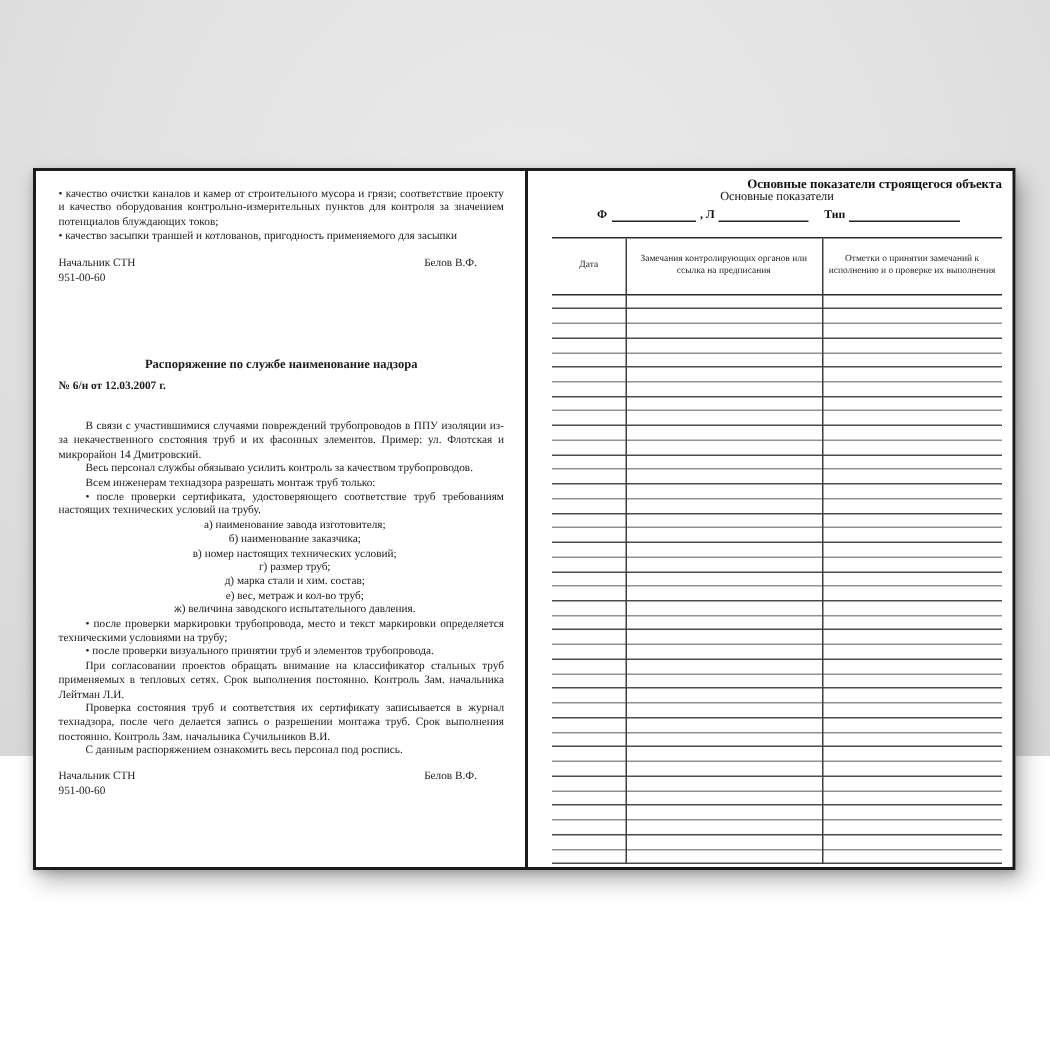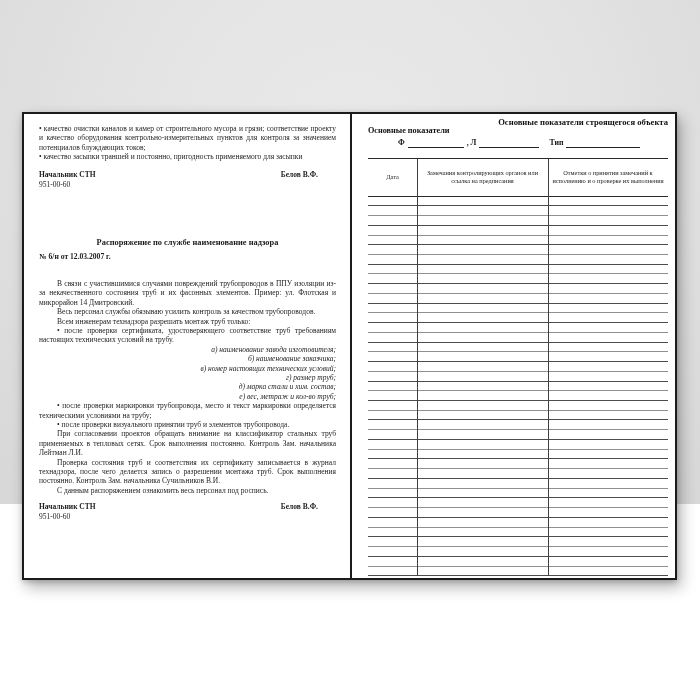--- a/index.html
+++ b/index.html
@@ -11,32 +11,32 @@
           box-shadow:4px 7px 14px rgba(0,0,0,0.30), 0 2px 5px rgba(0,0,0,0.18);}
   .page-left{width:327px;box-sizing:border-box;position:relative;
              padding:10px 14px 0 15px;}
   .divider{width:2px;background:#1b1b1b;}
   .page-right{flex:1;box-sizing:border-box;position:relative;padding:4px 7px 0 16px;}
 
   
   .lp{font-size:7.5px;line-height:9.4px;color:#1c1c1c;}
   .jpara{text-align:justify;}
   .indent{text-indent:18px;}
-  .sigrow{display:flex;justify-content:space-between;padding-right:18px;font-weight:bold;}
+  .sigrow{display:flex;justify-content:space-between;padding-right:18px;}
   .sig-top{margin-top:8px;}
   .phone{margin-top:0.5px;}
   .order-title{margin-top:48px;text-align:center;font-weight:bold;font-size:8.4px;line-height:11px;}
   .order-num{margin-top:4px;font-weight:bold;font-size:7.6px;line-height:10px;}
   .order-body{margin-top:17px;}
-  .cert-item{margin-left:18px;text-align:right;font-style:italic;}
+  .cert-item{margin-left:18px;text-align:center;}
   .sig-bottom{margin-top:7px;}
 
   
   .rp-title1{text-align:right;font-weight:bold;font-size:8.6px;line-height:9px;color:#111;}
-  .rp-title2{text-align:left;font-weight:bold;font-size:8.2px;line-height:7.6px;color:#111;}
+  .rp-title2{text-align:center;font-weight:normal;font-size:8.2px;line-height:7.6px;color:#111;}
   .rp-fields{margin-top:2px;margin-left:30px;font-weight:bold;font-size:7.8px;line-height:11px;
              color:#111;display:flex;align-items:flex-end;}
   .fline{display:inline-block;border-bottom:1px solid #222;height:9px;margin:0 3px;}
   .fline.f{width:56px;} .fline.l{width:60px;margin-right:10px;} .fline.t{width:74px;}
   .rp-table{position:relative;width:300px;margin-top:10px;border-top:1.5px solid #2a2a2a;}
   .rp-thead{display:flex;height:37px;border-bottom:1.5px solid #2a2a2a;}
   .rp-th{display:flex;align-items:center;justify-content:center;text-align:center;
          font-size:6.3px;line-height:7.9px;color:#1c1c1c;padding:1px 4px;box-sizing:border-box;}
   .rp-th.c1{width:49px;} .rp-th.c2{width:131px;} .rp-th.c3{width:120px;}
   .rp-row{height:8.74px;border-bottom:1px solid #909090;}
@@ -46,21 +46,21 @@
 </style>
 </head>
 <body>
 
 <div class="stage">
   <div class="spread">
 
     <div class="page-left lp">
       <div>
           <div class="jpara">• качество очистки каналов и камер от строительного мусора и грязи; соответствие проекту и качество оборудования контрольно-измерительных пунктов для контроля за значением потенциалов блуждающих токов;</div>
-          <div class="jpara">• качество засыпки траншей и постоянно, пригодность применяемого для засыпки</div>
+          <div class="jpara">• качество засыпки траншей и котлованов, пригодность применяемого для засыпки</div>
         </div>
 
       <div class="sigrow sig-top">
         <span>Начальник СТН</span>
         <span>Белов В.Ф.</span>
       </div>
       <div class="phone">951-00-60</div>
 
       <div class="order-title">Распоряжение по службе наименование надзора</div>
       <div class="order-num">№ 6/н от 12.03.2007 г.</div>
@@ -70,20 +70,21 @@
         <div class="jpara indent">Весь персонал службы обязываю усилить контроль за качеством трубопроводов.</div>
         <div class="jpara indent">Всем инженерам технадзора разрешать монтаж труб только:</div>
         <div class="jpara indent">• после проверки сертификата, удостоверяющего соответствие труб требованиям настоящих технических условий на трубу.</div>
         <div>
             <div class="cert-item">а) наименование завода изготовителя;</div>
             <div class="cert-item">б) наименование заказчика;</div>
             <div class="cert-item">в) номер настоящих технических условий;</div>
             <div class="cert-item">г) размер труб;</div>
             <div class="cert-item">д) марка стали и хим. состав;</div>
             <div class="cert-item">е) вес, метраж и кол-во труб;</div>
+            <div class="cert-item">ж) величина заводского испытательного давления.</div>
           </div>
         <div class="jpara indent">• после проверки маркировки трубопровода, место и текст маркировки определяется техническими условиями на трубу;</div>
         <div class="jpara indent">• после проверки визуального принятии труб и элементов трубопровода.</div>
         <div class="jpara indent">При согласовании проектов обращать внимание на классификатор стальных труб применяемых в тепловых сетях. Срок выполнения постоянно. Контроль Зам. начальника Лейтман Л.И.</div>
         <div class="jpara indent">Проверка состояния труб и соответствия их сертификату записывается в журнал технадзора, после чего делается запись о разрешении монтажа труб. Срок выполнения постоянно. Контроль Зам. начальника Сучильников В.И.</div>
         <div class="jpara indent">С данным распоряжением ознакомить весь персонал под роспись.</div>
       </div>
 
       <div class="sigrow sig-bottom">
         <span>Начальник СТН</span>

